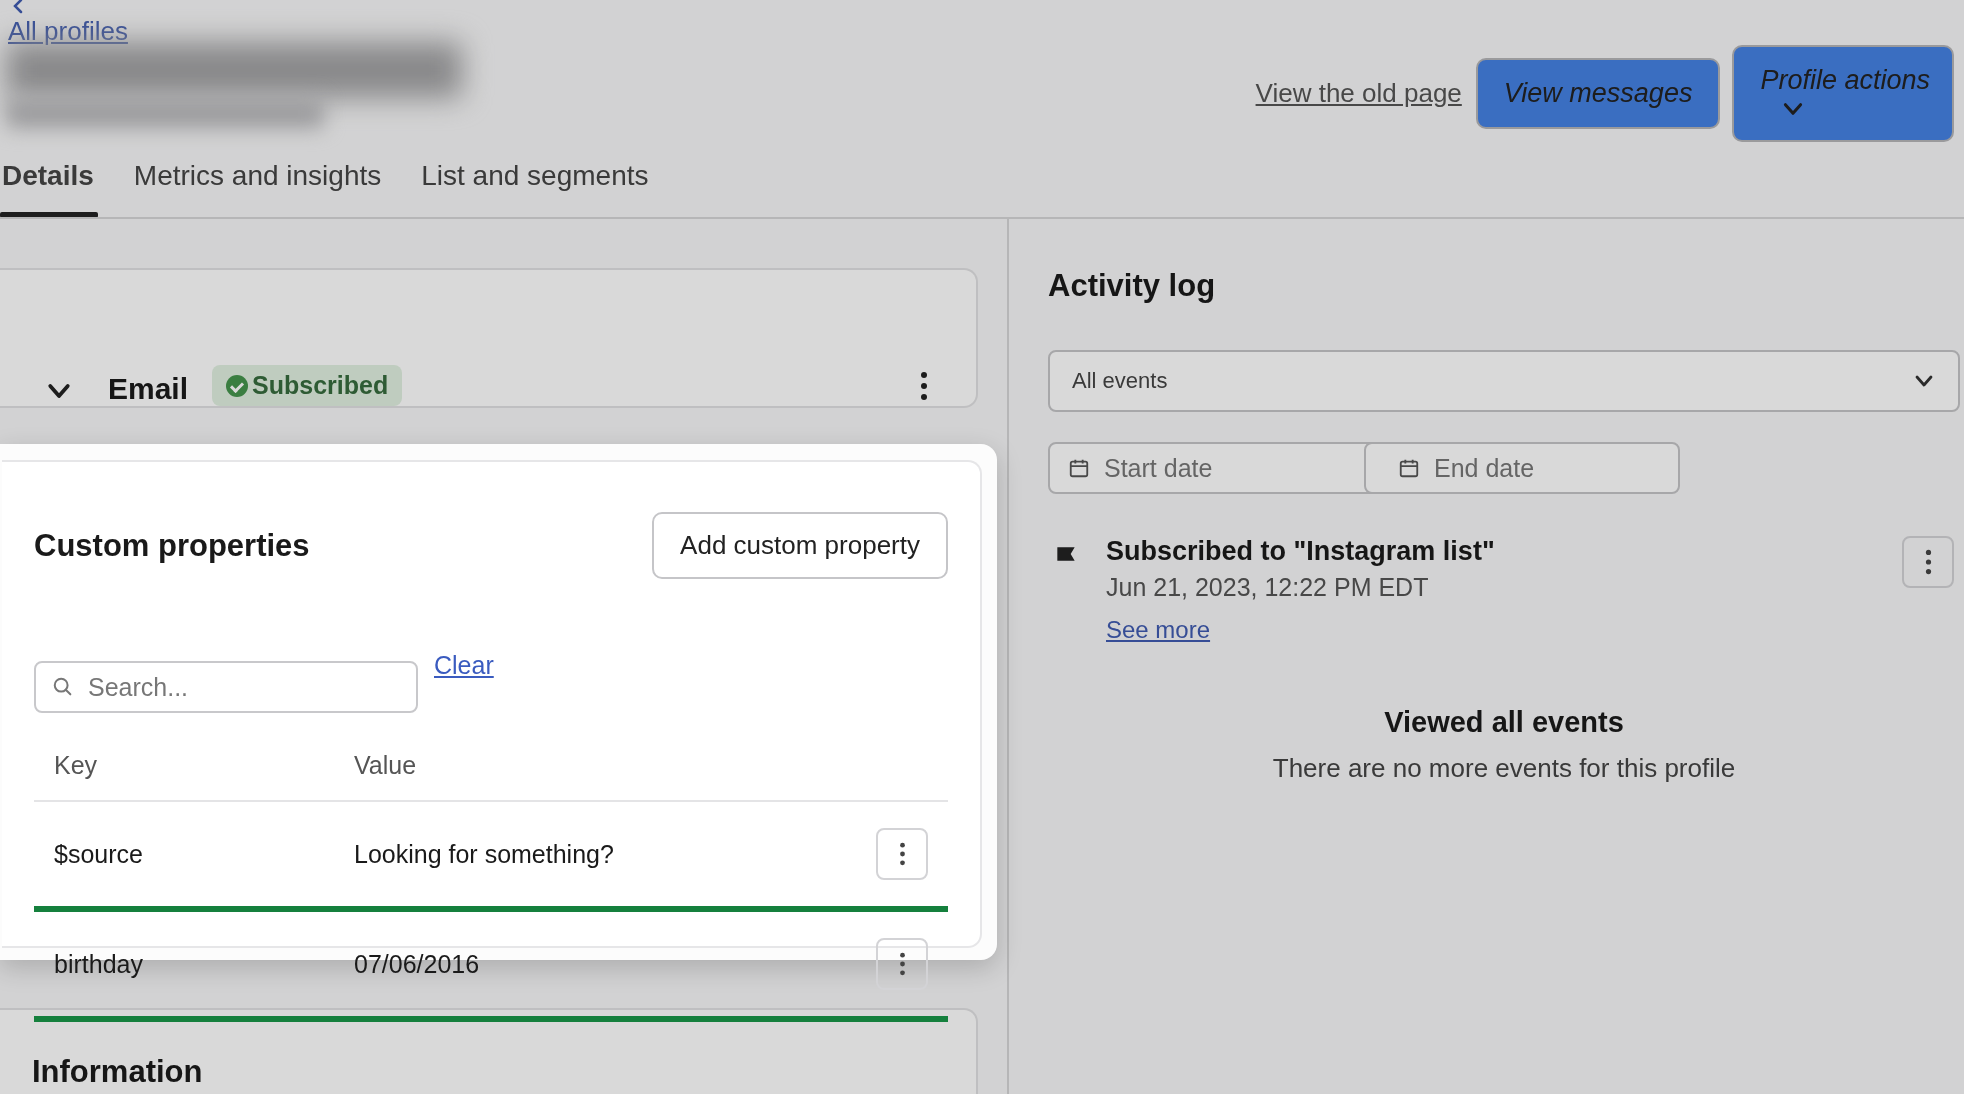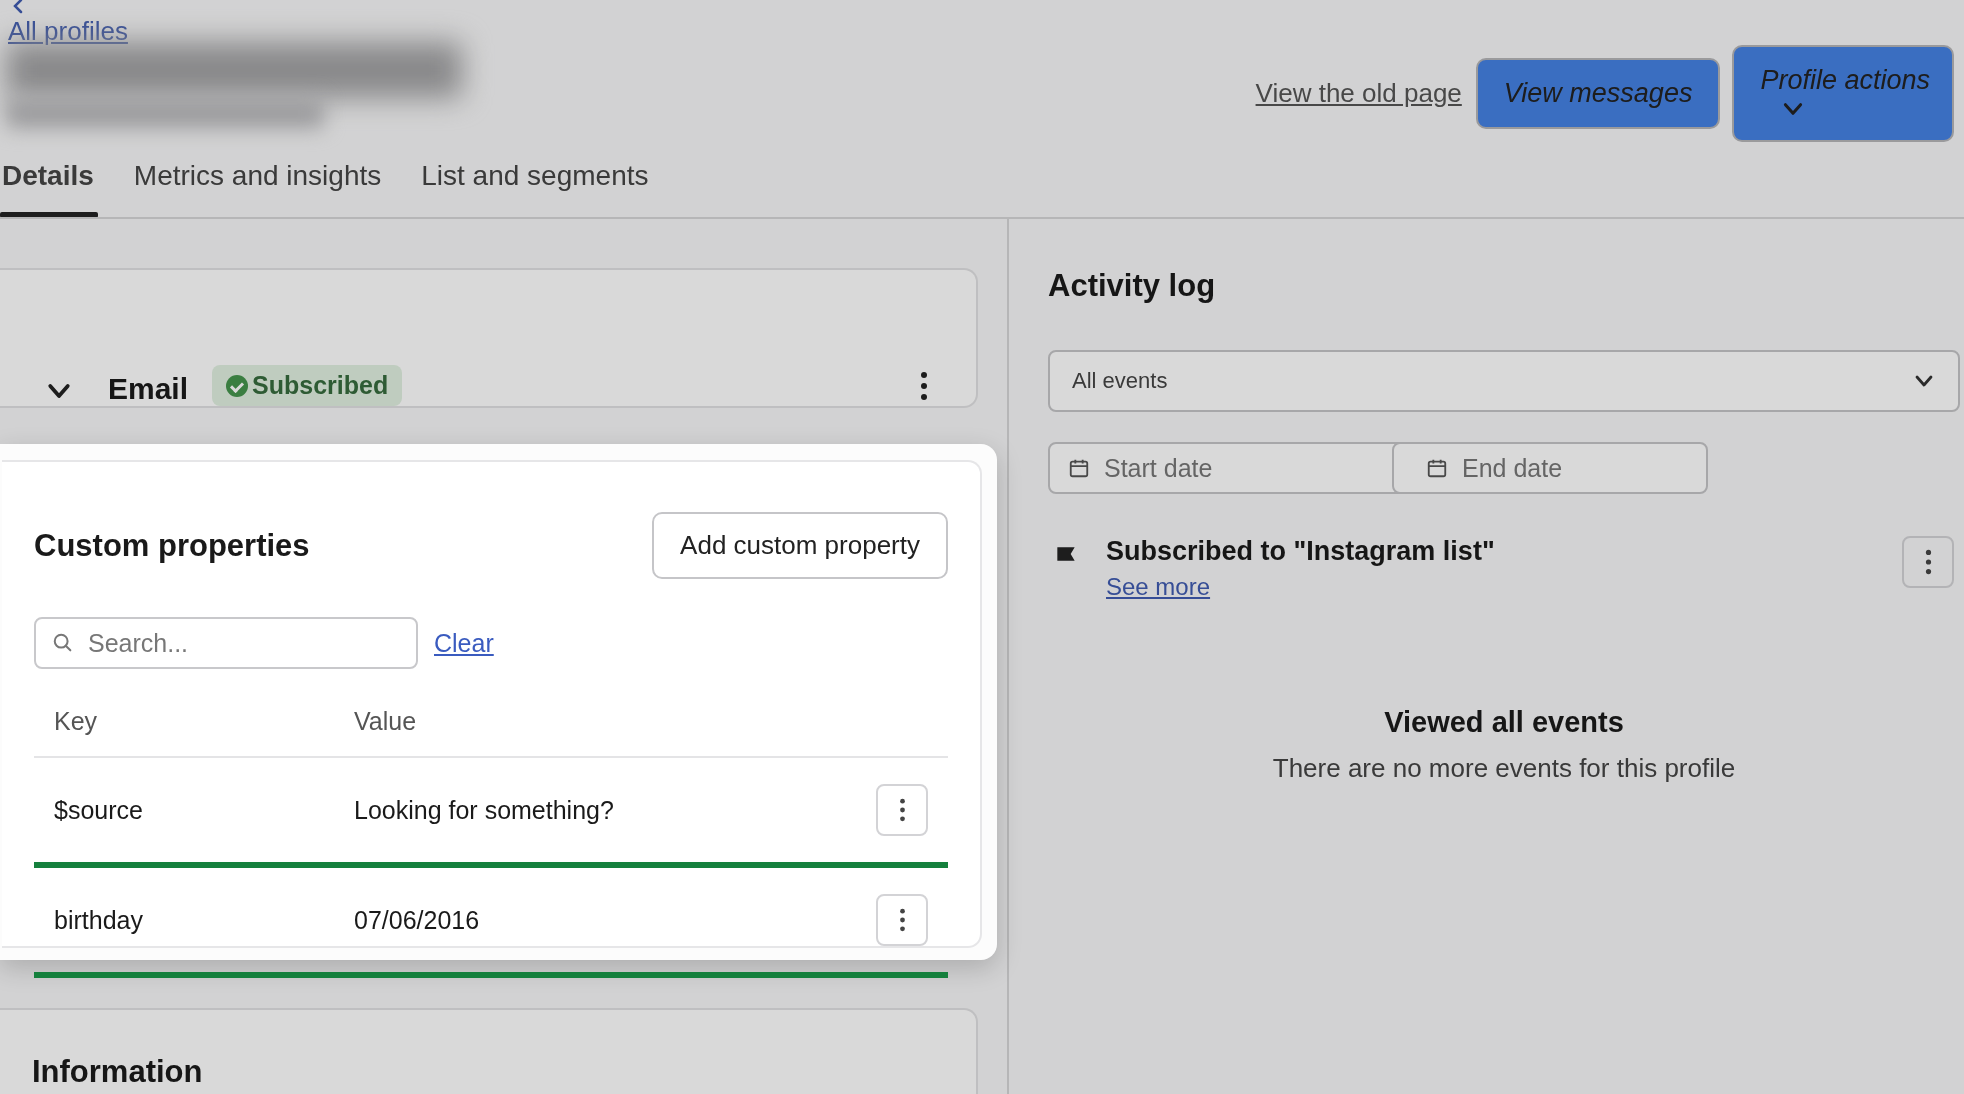--- a/index.html
+++ b/index.html
@@ -48,39 +48,39 @@
   .spacer { flex: 1; }
   .kebab { width: 40px; height: 40px; display: flex; align-items: center; justify-content: center; }
 
   
   .custom-card-shell { position: absolute; left: 0; top: 444px; width: 997px; height: 516px; background: #fcfcfc; border-radius: 0 16px 16px 0; box-shadow: 0 8px 26px rgba(0,0,0,0.18); }
   .custom-card { position: absolute; left: 2px; top: 460px; width: 980px; height: 488px; background: #fff; border: 2px solid #e6e6e8; border-radius: 14px; border-top-left-radius: 0; border-bottom-left-radius: 0; border-left: none; padding: 50px 32px 15px 32px; }
   .custom-head { display: flex; align-items: center; justify-content: space-between; margin-bottom: 38px; }
   .custom-head h2 { font-size: 31px; font-weight: 700; }
   .btn-outline { font-size: 26px; border: 2px solid #c5c5c8; border-radius: 10px; background: #fff; padding: 16px 26px; color: #222; }
   .search-row { display: flex; align-items: center; gap: 16px; margin-bottom: 30px; }
-  .search-box { display: flex; align-items: center; gap: 14px; border: 2px solid #c8c8cb; border-radius: 8px; padding: 10px 16px; width: 384px; height: 52px; color: #777; font-size: 25px; }
+  .search-box { display: flex; align-items: center; gap: 14px; border: 2px solid #c8c8cb; border-radius: 8px; padding: 10px 16px; width: 384px; height: 52px; color: #777; font-size: 25px; margin-top: 44px; }
   .clear-link { color: #3a5bbf; font-size: 25px; text-decoration: underline; }
 
   .props-table { width: 100%; }
   .props-head, .props-row { display: grid; grid-template-columns: 300px 1fr 80px; align-items: center; padding: 20px 20px; }
   .props-head { color: #555; font-size: 25px; border-bottom: 2px solid #e4e4e6; padding-top: 8px; }
   .props-row { border-bottom: 6px solid #15803d; font-size: 25px; padding: 26px 20px; }
   .row-kebab { width: 52px; height: 52px; border: 2px solid #d3d3d6; border-radius: 8px; display: flex; align-items: center; justify-content: center; justify-self: end; }
 
   
   .info-card { left: 0; top: 1008px; width: 978px; height: 120px; border-top-left-radius: 0; border-bottom-left-radius: 0; border-left: none; padding: 44px 32px; }
   .info-card h2 { font-size: 31px; font-weight: 700; }
 
   
   .activity-title { position: absolute; left: 1048px; top: 268px; font-size: 31px; font-weight: 700; }
   .select-box { position: absolute; left: 1048px; top: 350px; width: 912px; height: 62px; border: 2px solid #c4c4c7; border-radius: 8px; background: #fff; display: flex; align-items: center; justify-content: space-between; padding: 0 22px; font-size: 22px; color: #444; }
   .date-input { position: absolute; top: 442px; height: 52px; border: 2px solid #c4c4c7; border-radius: 8px; background: #fff; display: flex; align-items: center; gap: 14px; padding: 0 18px; font-size: 25px; color: #777; }
   .date-start { left: 1048px; width: 368px; }
-  .date-end { left: 1392px; width: 316px; padding-left: 32px; }
+  .date-end { left: 1364px; width: 316px; padding-left: 32px; }
 
   .event-row { position: absolute; left: 1052px; top: 536px; right: 10px; display: flex; align-items: flex-start; gap: 22px; }
   .event-icon { width: 32px; height: 32px; margin-top: 6px; }
   .event-body { flex: 1; }
   .event-title { font-size: 27px; font-weight: 600; margin-bottom: 6px; }
   .event-date { color: #555; font-size: 25px; margin-bottom: 14px; }
   .event-more { color: #3a5bbf; font-size: 24px; text-decoration: underline; }
   .event-kebab { width: 52px; height: 52px; border: 2px solid #d3d3d6; border-radius: 8px; display: flex; align-items: center; justify-content: center; }
 
   .viewed-all { position: absolute; left: 1048px; top: 706px; width: 912px; text-align: center; }
@@ -173,20 +173,21 @@
       </svg>
     <span>End date</span>
   </div>
 
   <div class="event-row">
     <svg class="event-icon" viewBox="0 0 24 24">
         <path d="M4 3v18M4 4h13l-3 5 3 5H4" fill="#222"></path>
       </svg>
     <div class="event-body">
       <div class="event-title">Subscribed to "Instagram list"</div>
+      <div class="event-date">Jun 21, 2023, 12:22 PM EDT</div>
       <a href="#" class="event-more">See more</a>
     </div>
     <div class="event-kebab">
       <svg width="7" height="26" viewBox="0 0 8 30">
           <circle cx="4" cy="4" r="3" fill="#444"></circle>
           <circle cx="4" cy="15" r="3" fill="#444"></circle>
           <circle cx="4" cy="26" r="3" fill="#444"></circle>
         </svg>
     </div>
   </div>

